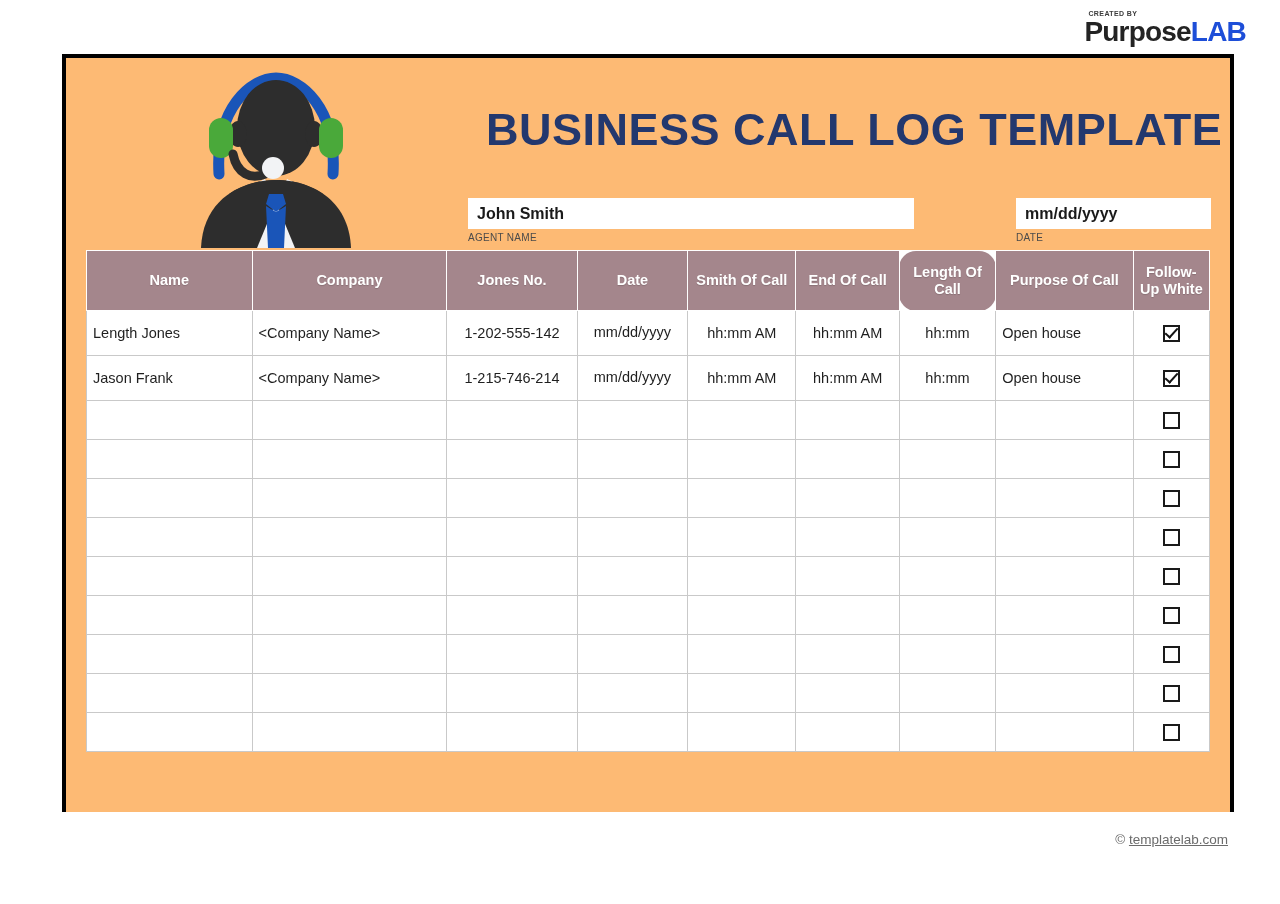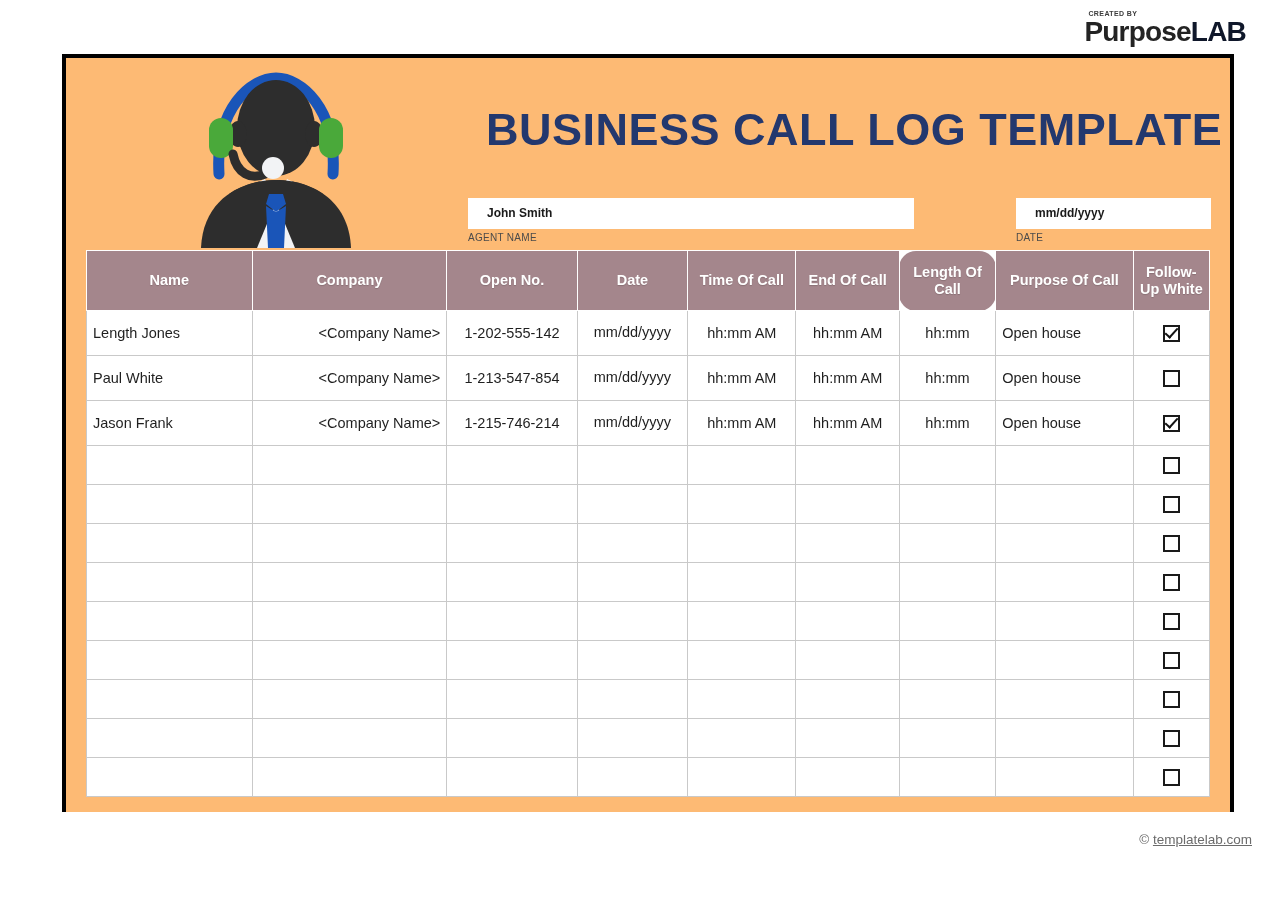--- a/index.html
+++ b/index.html
@@ -33,21 +33,21 @@
     margin-bottom: 1px;
     font-family: "Liberation Sans", sans-serif;
   }
   .logo-main {
     font-size: 28px;
     font-weight: bold;
     letter-spacing: -0.8px;
     font-family: "Liberation Sans", sans-serif;
   }
   .logo-template { color: #232323; }
-  .logo-lab { color: #0f172a; }
+  .logo-lab { color: #1d4ed8; }
 
   
   .sheet {
     position: absolute;
     left: 62px;
     top: 54px;
     width: 1172px;
     height: 758px;
     border: 4px solid #000000;
     border-bottom: none;
@@ -82,22 +82,22 @@
     white-space: nowrap;
   }
 
   .field-block { position: absolute; }
   .field-agent { left: 402px; top: 140px; width: 446px; }
   .field-date  { left: 950px; top: 140px; width: 195px; }
   .field-input {
     background: #ffffff;
     height: 31px;
     line-height: 31px;
-    padding-left: 19px;
-    font-size: 12px;
+    padding-left: 9px;
+    font-size: 16px;
     font-weight: bold;
     color: #1a1a1a;
     box-sizing: border-box;
     font-family: "Liberation Sans", sans-serif;
     overflow: hidden;
     white-space: nowrap;
   }
   .field-label {
     margin-top: 3px;
     font-size: 10px;
@@ -141,21 +141,21 @@
     height: 45px;
     padding: 2px 6px;
     box-sizing: border-box;
     vertical-align: middle;
     font-family: "Liberation Sans", sans-serif;
     background: #ffffff;
   }
   tr.empty-row td { height: 39px; }
 
   .c-name    { width: 165px; text-align: left; padding-left: 9px; }
-  .c-company { width: 194px; text-align: right; }
+  .c-company { width: 194px; text-align: left; }
   .c-phone   { width: 130px; text-align: center; }
   .c-date    { width: 110px; text-align: center; line-height: 1.18; }
   .c-time    { width: 108px; text-align: center; }
   .c-end     { width: 103px; text-align: center; }
   .c-length  { width: 96px;  text-align: center; border-radius: 17px; }
   .c-purpose { width: 137px; text-align: left; padding-left: 9px; }
   .c-follow  { width: 76px;  text-align: center; }
 
   .checkbox {
     display: inline-block;
@@ -174,21 +174,21 @@
     width: 5px;
     height: 11px;
     border: solid #141414;
     border-width: 0 2.2px 2.2px 0;
     transform: rotate(42deg);
   }
 
   
   .footer {
     position: absolute;
-    right: 28px;
+    right: 52px;
     top: 832px;
     font-size: 13.5px;
     color: #6b6b6b;
     font-family: "Liberation Sans", sans-serif;
   }
   .footer .domain { text-decoration: underline; }
 </style>
 </head>
 <body>
 
@@ -239,53 +239,42 @@
       <div class="field-label">DATE</div>
     </div>
   </div>
 
   <div class="table-wrap">
     <table class="call-log">
       <thead>
         <tr>
           <th class="c-name">Name</th>
           <th class="c-company">Company</th>
-          <th class="c-phone">Open No.</th>
+          <th class="c-phone">Jones No.</th>
           <th class="c-date">Date</th>
-          <th class="c-time">Time Of Call</th>
+          <th class="c-time">Smith Of Call</th>
           <th class="c-end">End Of Call</th>
           <th class="c-length">Length Of Call</th>
           <th class="c-purpose">Purpose Of Call</th>
           <th class="c-follow">Follow-Up White</th>
         </tr>
       </thead>
       <tbody id="call-log-body">
           <tr>
             <td class="c-name">Length Jones</td>
             <td class="c-company">&lt;Company Name&gt;</td>
             <td class="c-phone">1-202-555-142</td>
             <td class="c-date">mm/dd/yyyy</td>
             <td class="c-time">hh:mm AM</td>
             <td class="c-end">hh:mm AM</td>
             <td class="c-length">hh:mm</td>
             <td class="c-purpose">Open house</td>
             <td class="c-follow"><span class="checkbox checked"></span></td>
           </tr>
           <tr>
-            <td class="c-name">Paul White</td>
-            <td class="c-company">&lt;Company Name&gt;</td>
-            <td class="c-phone">1-213-547-854</td>
-            <td class="c-date">mm/dd/yyyy</td>
-            <td class="c-time">hh:mm AM</td>
-            <td class="c-end">hh:mm AM</td>
-            <td class="c-length">hh:mm</td>
-            <td class="c-purpose">Open house</td>
-            <td class="c-follow"><span class="checkbox"></span></td>
-          </tr>
-          <tr>
             <td class="c-name">Jason Frank</td>
             <td class="c-company">&lt;Company Name&gt;</td>
             <td class="c-phone">1-215-746-214</td>
             <td class="c-date">mm/dd/yyyy</td>
             <td class="c-time">hh:mm AM</td>
             <td class="c-end">hh:mm AM</td>
             <td class="c-length">hh:mm</td>
             <td class="c-purpose">Open house</td>
             <td class="c-follow"><span class="checkbox checked"></span></td>
           </tr>

